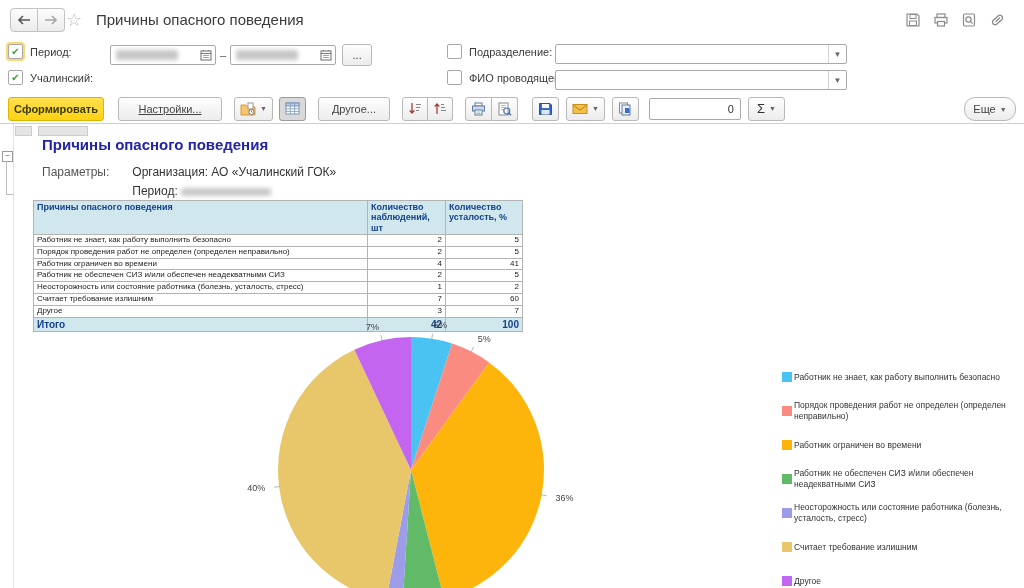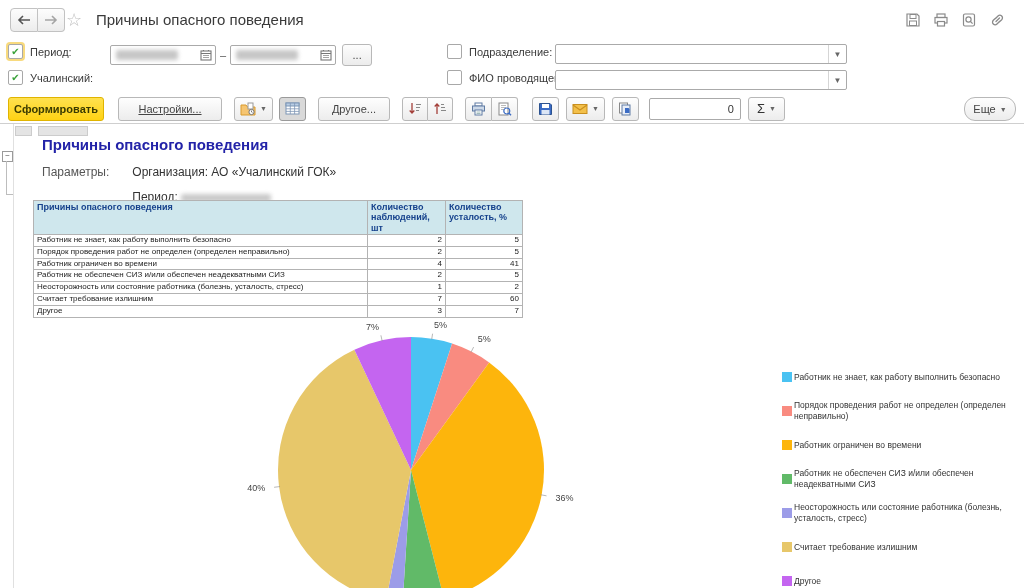--- a/index.html
+++ b/index.html
@@ -56,21 +56,21 @@
   .report{position:absolute;left:0;top:124px;width:1024px;height:464px;background:#fff;overflow:hidden;}
   .gutter{position:absolute;left:0;top:0;width:13px;height:464px;border-right:1px solid #e0e0e0;}
   .minus{position:absolute;left:2px;top:27px;width:9px;height:9px;border:1px solid #9a9a9a;background:#fff;
          font-size:8px;line-height:7px;text-align:center;color:#555;}
   .gline-v{position:absolute;left:6px;top:37px;width:1px;height:33px;background:#bdbdbd;}
   .gline-h{position:absolute;left:6px;top:70px;width:7px;height:1px;background:#bdbdbd;}
   .gcell{position:absolute;top:2px;height:10px;background:#e4e4e4;border:1px solid #cccccc;box-sizing:border-box;}
   .rtitle{position:absolute;left:42px;top:12px;font-size:15px;font-weight:bold;color:#2323a8;}
   .params{position:absolute;left:42px;top:41px;font-size:12px;color:#555;display:flex;}
   .pvals{margin-left:23px;color:#333;}
-  .pvals div{margin-bottom:11px;}
+  .pvals div{margin-bottom:5px;}
   .rblur{display:inline-block;width:90px;height:8px;background:#c9c9c9;border-radius:2px;
          filter:blur(2px);vertical-align:middle;}
   
   .rtable{position:absolute;left:33px;top:76px;border-collapse:collapse;table-layout:fixed;}
   .rtable th,.rtable td{border:1px solid #b3b3b3;padding:1px 3px;box-sizing:border-box;overflow:hidden;}
   .rtable th{background:#cfe7ed;color:#15418c;font-size:9px;text-align:left;vertical-align:top;line-height:1.15;}
   .rtable td{font-size:8px;color:#222;height:10px;line-height:1.1;}
   .rtable td.num{text-align:right;}
   .rtable tr.total td{background:#cfe7ed;color:#15418c;font-size:10px;font-weight:bold;height:14px;}
   
@@ -321,20 +321,25 @@
       </tr>
       <tr>
         <td>Считает требование излишним</td>
         <td class="num">7</td>
         <td class="num">60</td>
       </tr>
       <tr>
         <td>Другое</td>
         <td class="num">3</td>
         <td class="num">7</td>
+      </tr>
+      <tr class="total">
+        <td>Итого</td>
+        <td class="num">42</td>
+        <td class="num">100</td>
       </tr>
     </tbody>
       </table>
 
     <div class="pie-wrap">
       <svg id="pie-svg" width="340" height="267" viewBox="0 0 340 267">
           <path d="M166,149 L166,16 A133,133 0 0 1 207.099260251868,22.50948333274458 Z" fill="#4ac2f2"></path>
           <line x1="186.64934938531047" y1="18.625139041441827" x2="187.58795617555185" y2="12.699008997870976" stroke="#999" stroke-width="0.7"></line>
           <text x="188.99586636091394" y="6.809813932514743" text-anchor="start">5%</text>
           <path d="M166,149 L207.099260251868,22.50948333274458 A133,133 0 0 1 244.17543855489893,41.40073974813198 Z" fill="#f98b80"></path>

